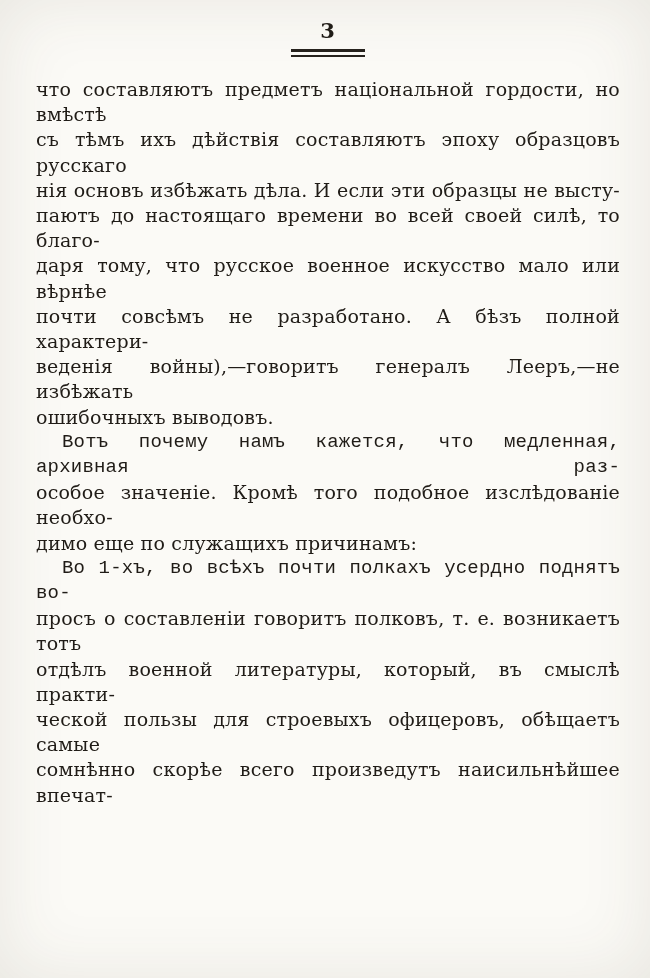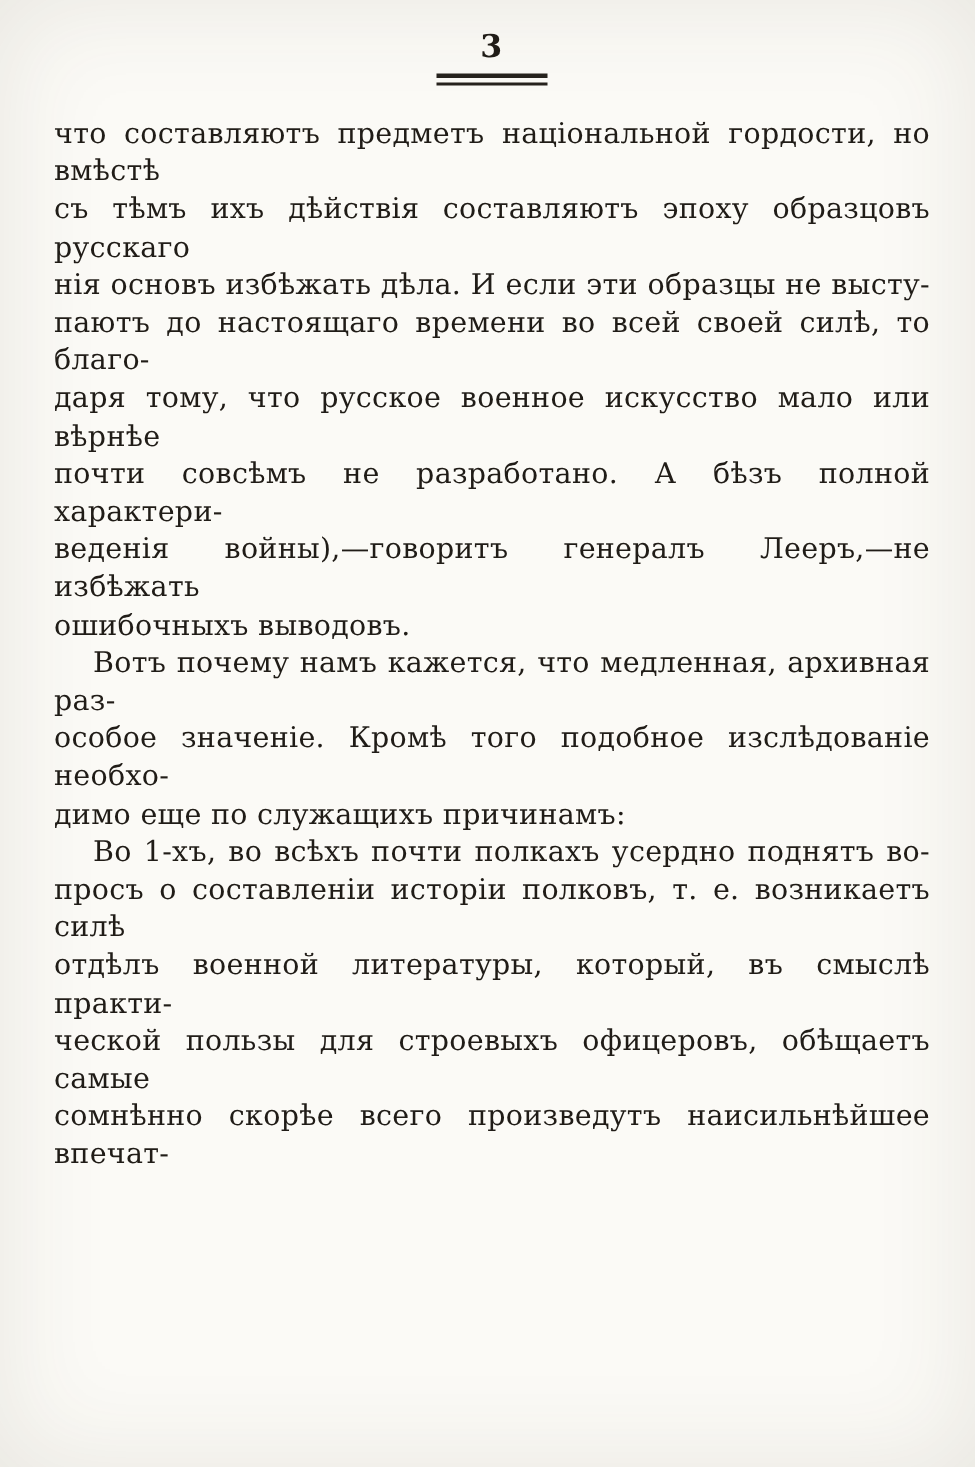--- a/index.html
+++ b/index.html
@@ -50,20 +50,21 @@
     text-align: justify;
     
     text-align-last: justify;
     white-space: normal;
   }
   .line.last {
     text-align-last: left;
   }
   .line.indent {
     text-indent: 26px;
+    font-family: Liberation Mono, monospace;
   }
 </style>
 </head>
 <body>
 
 <div class="page">
   <div class="header">
     <div class="page-number">3</div>
     <div class="rule"></div>
   </div>
@@ -79,20 +80,20 @@
         <div class="line">веденія войны),—говоритъ генералъ Лееръ,—не избѣжать</div>
         <div class="line last">ошибочныхъ выводовъ.</div>
       </div>
       <div class="paragraph">
         <div class="line indent">Вотъ почему намъ кажется, что медленная, архивная раз-</div>
         <div class="line">особое значеніе. Кромѣ того подобное изслѣдованіе необхо-</div>
         <div class="line last">димо еще по служащихъ причинамъ:</div>
       </div>
       <div class="paragraph">
         <div class="line indent">Во 1-хъ, во всѣхъ почти полкахъ усердно поднятъ во-</div>
-        <div class="line">просъ о составленіи исторіи полковъ, т. е. возникаетъ силѣ</div>
+        <div class="line">просъ о составленіи говоритъ полковъ, т. е. возникаетъ тотъ</div>
         <div class="line">отдѣлъ военной литературы, который, въ смыслѣ практи-</div>
         <div class="line">ческой пользы для строевыхъ офицеровъ, обѣщаетъ самые</div>
         <div class="line">сомнѣнно скорѣе всего произведутъ наисильнѣйшее впечат-</div>
       </div>
     </div>
 
 </div>
 
 </body></html>

